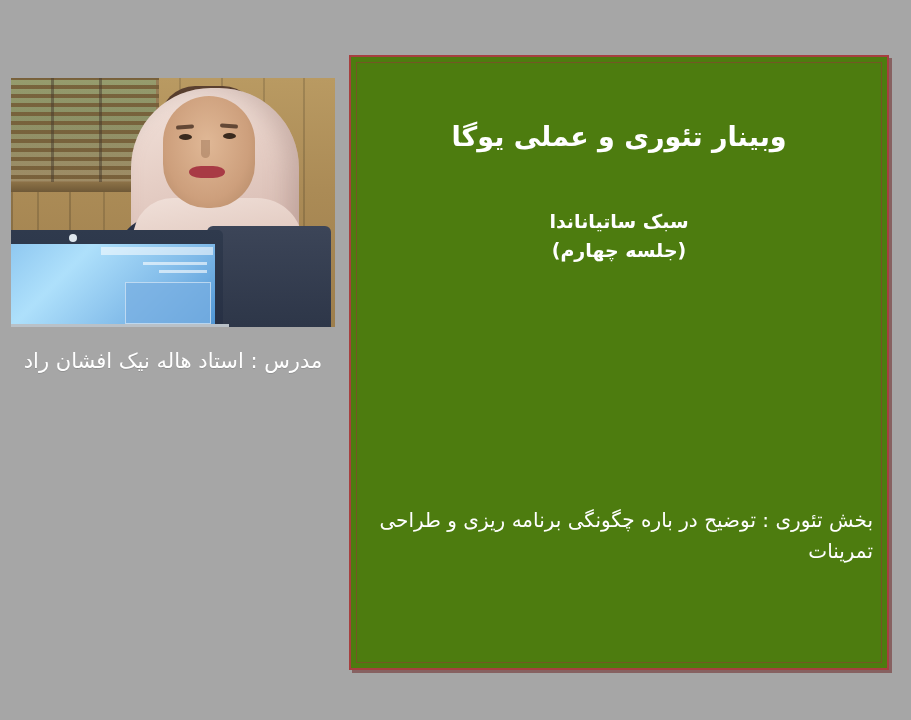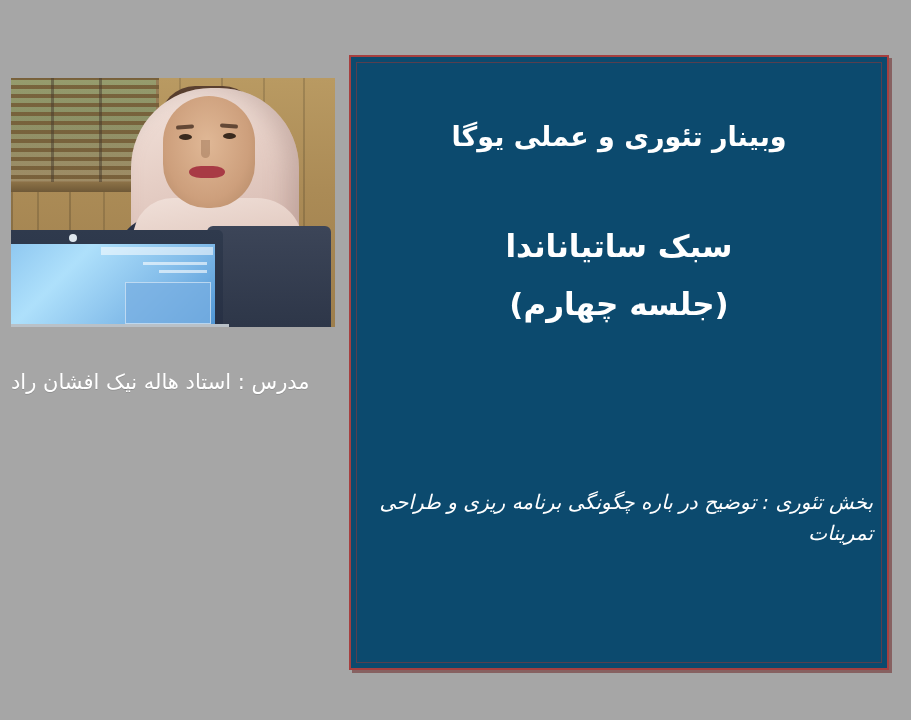--- a/index.html
+++ b/index.html
@@ -269,39 +269,38 @@
     height: 6px;
     background: #b9c1c8;
     z-index: 10;
   }
 
   
   .caption {
     position: absolute;
     right: 576px;   
     width: 324px;
-    text-align: left;
+    text-align: center;
     color: #ffffff;
     font-size: 21px;
     letter-spacing: 0;
     white-space: nowrap;
     text-shadow: 0 1px 0 rgba(0,0,0,0.12);
-    margin-top: 21px;
   }
   .caption.instructor { top: 349px; }
   .caption.date { top: 613px; }
 
   
   .panel {
     position: absolute;
     left: 349px;
     top: 55px;
     width: 540px;
     height: 615px;
-    background: #0c4a6e;
+    background: #4d7c0f;
     border: 2px solid #a63f3f;
     box-sizing: border-box;
     box-shadow: 3px 3px 0 rgba(110,40,40,0.55);
   }
   .panel-inner {
     position: absolute;
     inset: 5px;
     border: 1px solid rgba(150,55,55,0.55);
     box-sizing: border-box;
     pointer-events: none;
@@ -312,40 +311,39 @@
     top: 62px;
     text-align: center;
     color: #ffffff;
     font-size: 27px;
     font-weight: bold;
     line-height: 1.3;
   }
   .panel-style {
     position: absolute;
     left: 0; right: 0;
-    top: 165px;
+    top: 150px;
     text-align: center;
     color: #ffffff;
-    font-size: 31px;
+    font-size: 19px;
     font-weight: bold;
     line-height: 1.55;
   }
   .panel-session {
-    margin-top: 10px;
+    margin-top: 0;
   }
   .panel-body {
     position: absolute;
     left: 14px;
     right: 14px;
-    top: 430px;
+    top: 448px;
     text-align: right;
     color: #ffffff;
     font-size: 20px;
     line-height: 1.55;
-    font-style: italic;
   }
   .panel-body p {
     margin: 0 0 6px 0;
   }
 </style>
 </head>
 <body>
 
 <div class="slide">
 

